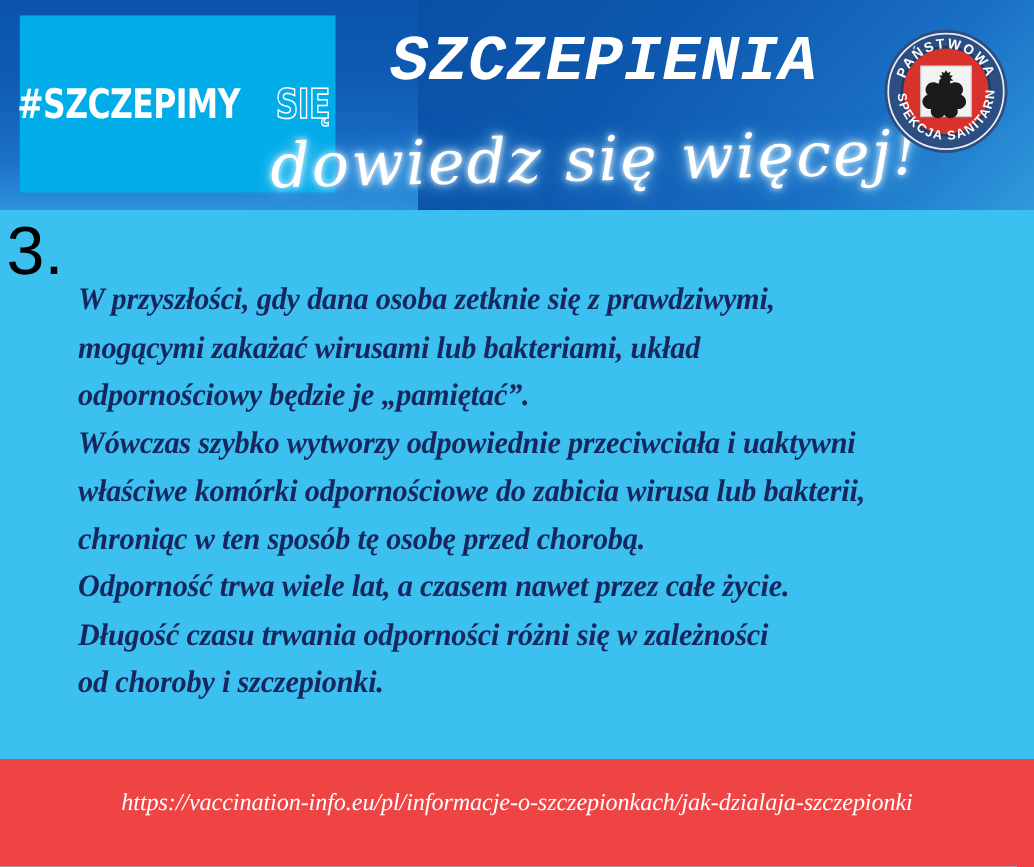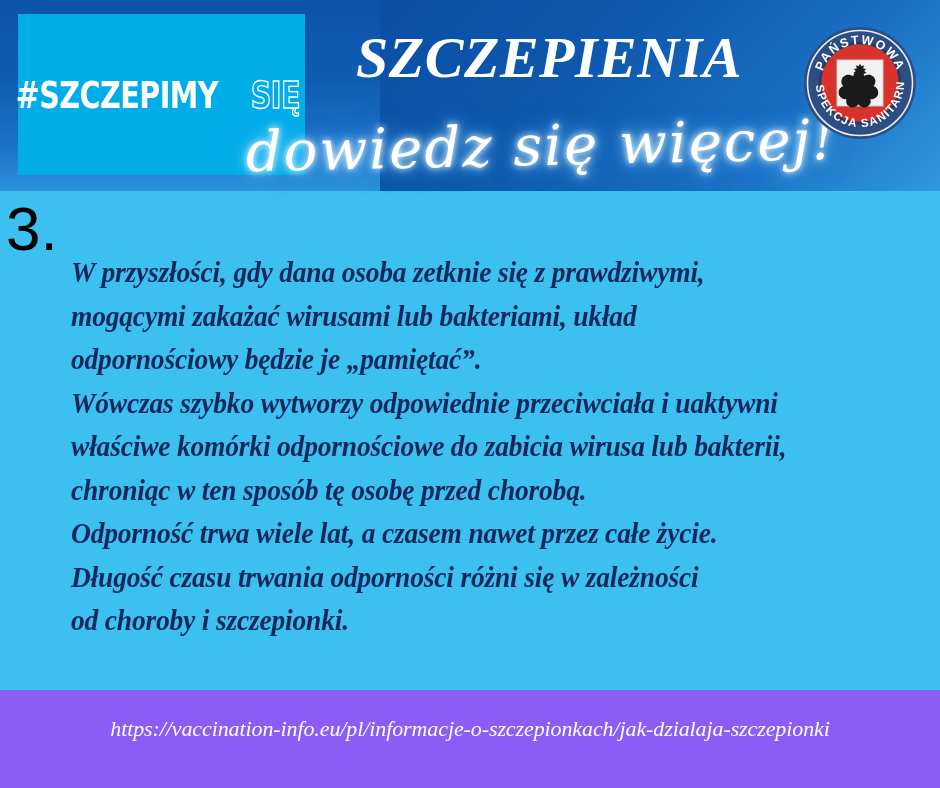--- a/index.html
+++ b/index.html
@@ -73,21 +73,21 @@
     transform-origin: left center;
   }
 
   .main-title {
     position: absolute;
     left: 334px;
     top: 28px;
     width: 430px;
     text-align: center;
     color: #ffffff;
-    font-family: Liberation Serif, serif;
+    font-family: Liberation Mono, monospace;
     font-style: italic;
     font-weight: 700;
     font-size: 58px;
     letter-spacing: 0.5px;
     line-height: 1.05;
     z-index: 4;
   }
 
   .script-line {
     position: absolute;
@@ -160,21 +160,21 @@
     transform-origin: left center;
   }
 
   
   .footer {
     position: absolute;
     left: 0;
     top: 690px;
     width: 940px;
     height: 98px;
-    background: #8b5cf6;
+    background: #ef4444;
   }
   .footer-url {
     position: absolute;
     left: 0;
     top: 26px;
     width: 940px;
     text-align: center;
     color: #ffffff;
     font-family: "Liberation Serif", "DejaVu Serif", serif;
     font-style: italic;

